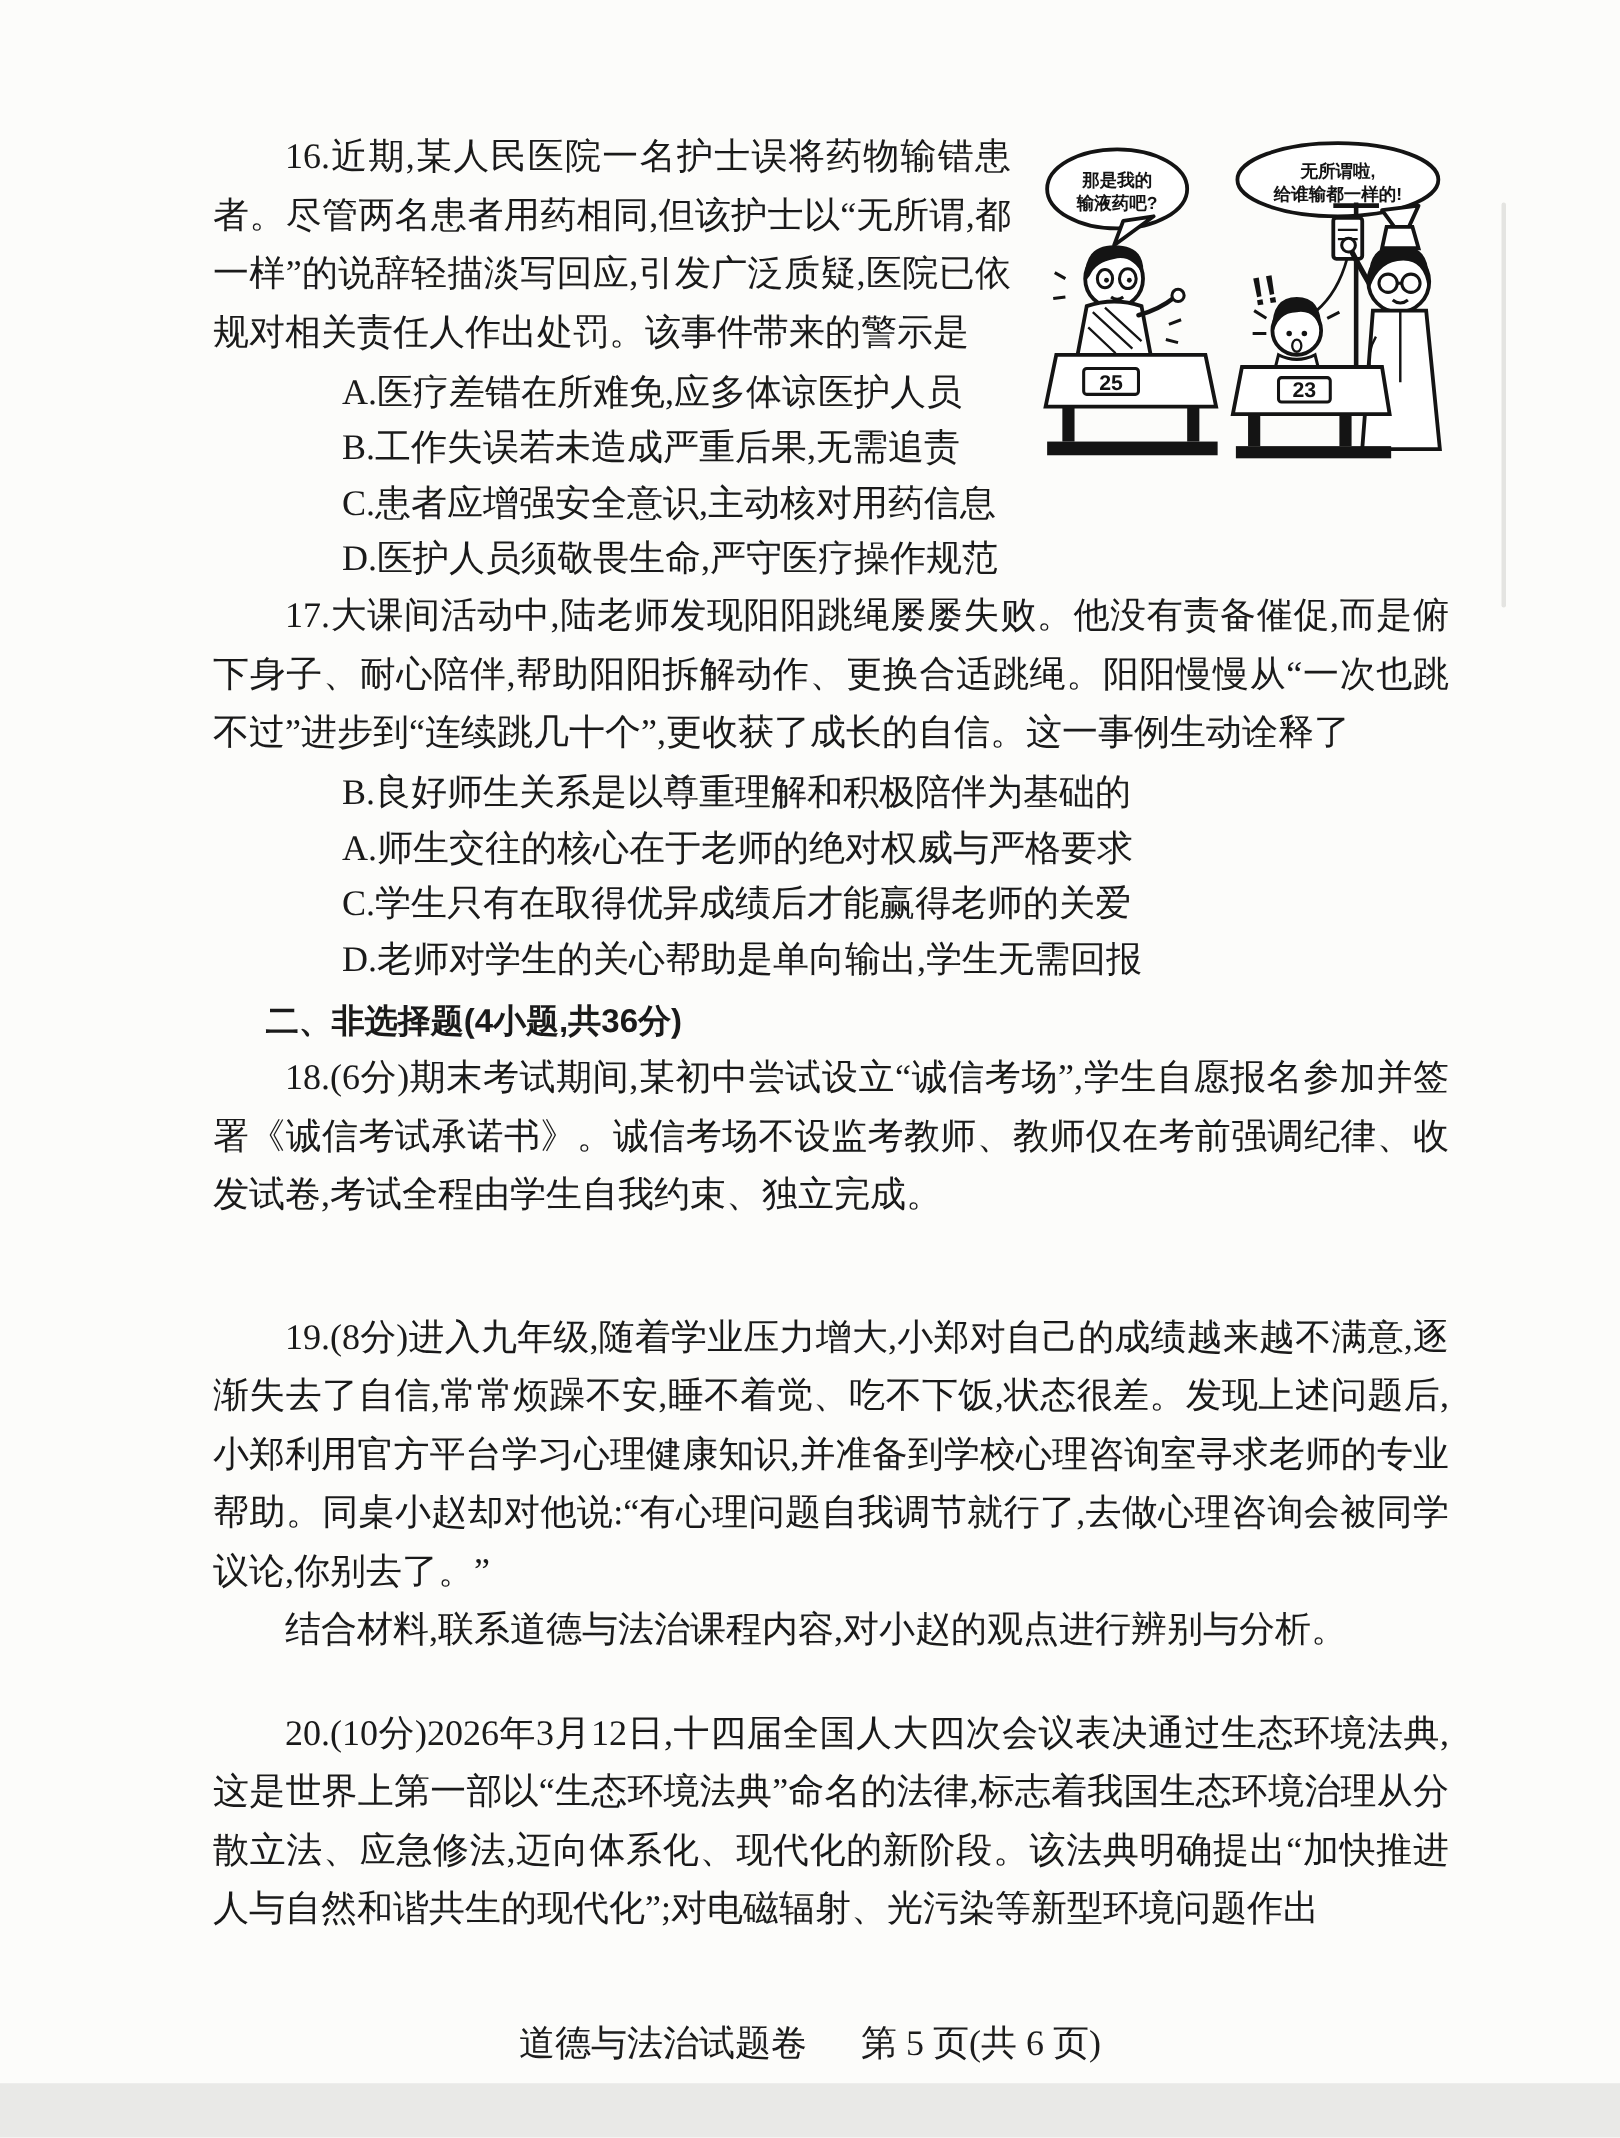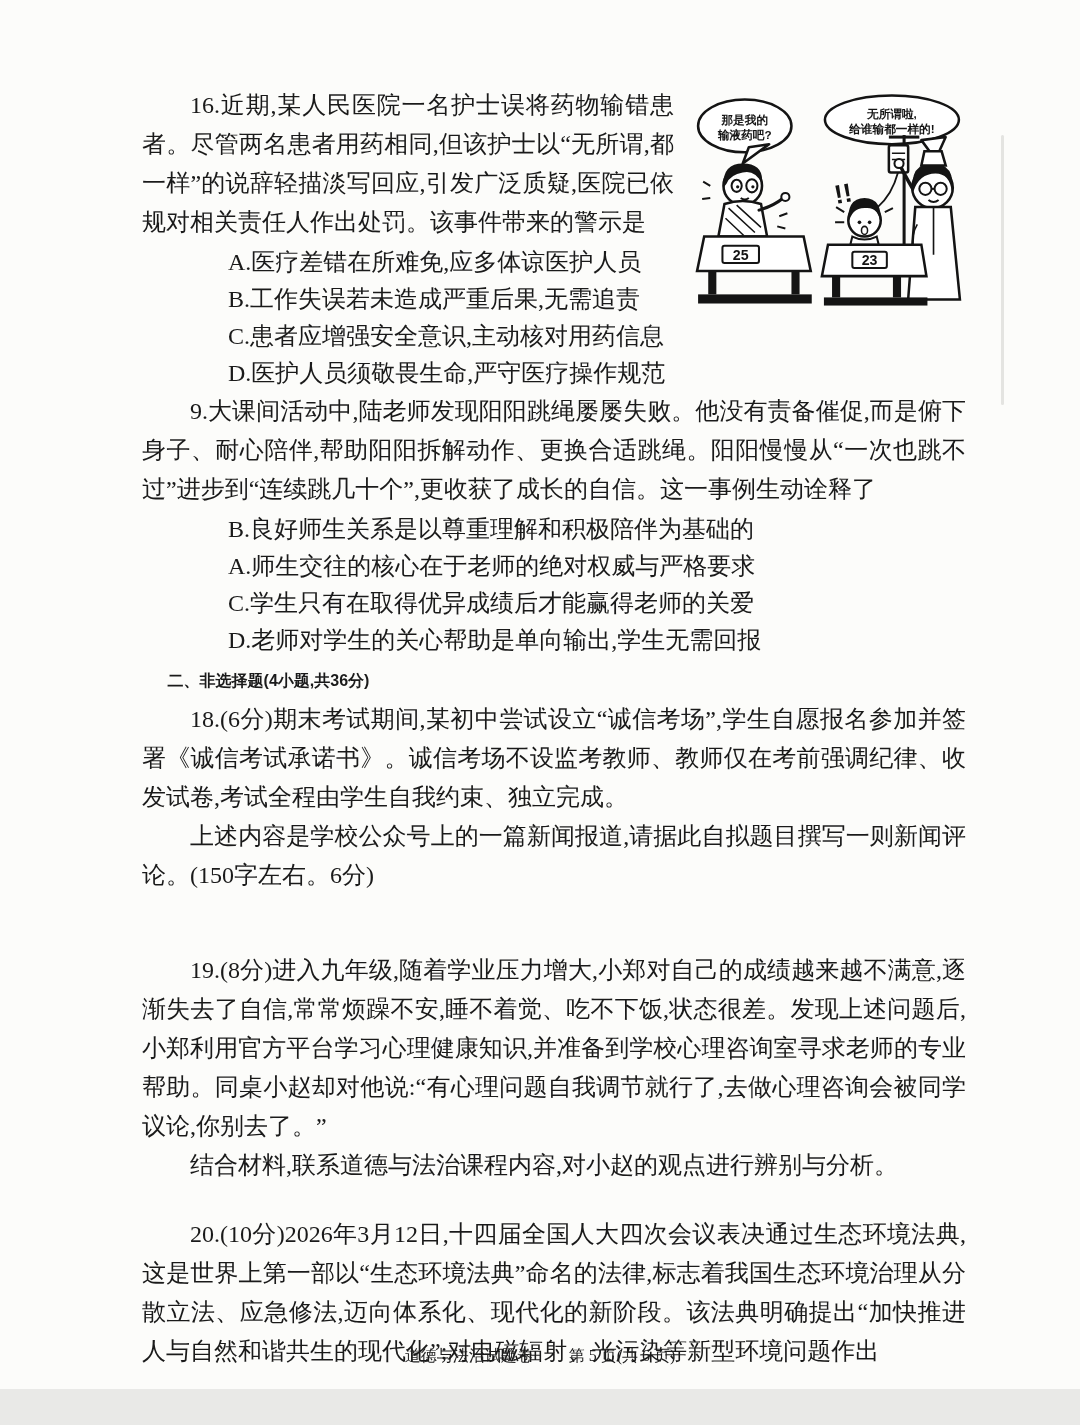--- a/index.html
+++ b/index.html
@@ -17,27 +17,27 @@
   .q16 { position:relative; }
   .q16 .stem { width:532px; }
   .options { margin-left:86px; line-height:37px; margin-top:2px; }
   .option { white-space:nowrap; }
   .cartoon-box {
     position:absolute; left:550px; top:6px; width:274px; height:216px;
   }
   .cartoon-box svg { width:100%; height:100%; display:block; }
   .section-header {
     font-weight:bold; text-indent:1.6em; margin-top:2px;
-    font-family:"Liberation Sans","DejaVu Sans",sans-serif; font-size:16px;
+    font-family:"Liberation Sans","DejaVu Sans",sans-serif; font-size:22px;
   }
   .q19 { margin-top:56px; }
   .q20 { margin-top:30px; }
   .footer {
     position:absolute; left:0; right:0; top:1346px; text-align:center;
-    font-size:16px; color:#1c1c1c;
+    font-size:24px; color:#1c1c1c;
   }
   .footer .gap { display:inline-block; width:36px; }
   .scan-streak {
     position:absolute; left:1001px; top:135px; width:3px; height:270px;
     background:#cfcfcc; opacity:.55; border-radius:2px;
   }
   svg text { font-family:"Liberation Sans","DejaVu Sans",sans-serif; fill:#141414; }
   .bubble-text { font-size:11.5px; font-weight:bold; }
   .bed-number { font-size:14px; font-weight:bold; }
   .alarm { font-size:26px; font-weight:bold; }
@@ -140,34 +140,33 @@
       <p class="stem indent">16.近期,某人民医院一名护士误将药物输错患者。尽管两名患者用药相同,但该护士以“无所谓,都一样”的说辞轻描淡写回应,引发广泛质疑,医院已依规对相关责任人作出处罚。该事件带来的警示是</p>
       <div class="options">
         <div class="option">A.医疗差错在所难免,应多体谅医护人员</div>
         <div class="option">B.工作失误若未造成严重后果,无需追责</div>
         <div class="option">C.患者应增强安全意识,主动核对用药信息</div>
         <div class="option">D.医护人员须敬畏生命,严守医疗操作规范</div>
       </div>
     </section>
 
     <section>
-      <p class="indent">9.大课间活动中,陆老师发现阳阳跳绳屡屡失败。他没有责备催促,而是俯下身子、耐心陪伴,帮助阳阳拆解动作、更换合适跳绳。阳阳慢慢从“一次也跳不过”进步到“连续跳几十个”,更收获了成长的自信。这一事例生动诠释了</p>
+      <p class="indent">17.大课间活动中,陆老师发现阳阳跳绳屡屡失败。他没有责备催促,而是俯下身子、耐心陪伴,帮助阳阳拆解动作、更换合适跳绳。阳阳慢慢从“一次也跳不过”进步到“连续跳几十个”,更收获了成长的自信。这一事例生动诠释了</p>
       <div class="options">
         <div class="option">B.良好师生关系是以尊重理解和积极陪伴为基础的</div>
         <div class="option">A.师生交往的核心在于老师的绝对权威与严格要求</div>
         <div class="option">C.学生只有在取得优异成绩后才能赢得老师的关爱</div>
         <div class="option">D.老师对学生的关心帮助是单向输出,学生无需回报</div>
       </div>
     </section>
 
     <p class="section-header">二、非选择题(4小题,共36分)</p>
 
     <section>
       <p class="indent">18.(6分)期末考试期间,某初中尝试设立“诚信考场”,学生自愿报名参加并签署《诚信考试承诺书》。诚信考场不设监考教师、教师仅在考前强调纪律、收发试卷,考试全程由学生自我约束、独立完成。</p>
-      <p class="indent">上述内容是学校公众号上的一篇新闻报道,请据此自拟题目撰写一则新闻评论。(150字左右。6分)</p>
     </section>
 
     <section class="q19">
       <p class="indent">19.(8分)进入九年级,随着学业压力增大,小郑对自己的成绩越来越不满意,逐渐失去了自信,常常烦躁不安,睡不着觉、吃不下饭,状态很差。发现上述问题后,小郑利用官方平台学习心理健康知识,并准备到学校心理咨询室寻求老师的专业帮助。同桌小赵却对他说:“有心理问题自我调节就行了,去做心理咨询会被同学议论,你别去了。”</p>
       <p class="indent">结合材料,联系道德与法治课程内容,对小赵的观点进行辨别与分析。</p>
     </section>
 
     <section class="q20">
       <p class="indent">20.(10分)2026年3月12日,十四届全国人大四次会议表决通过生态环境法典,这是世界上第一部以“生态环境法典”命名的法律,标志着我国生态环境治理从分散立法、应急修法,迈向体系化、现代化的新阶段。该法典明确提出“加快推进人与自然和谐共生的现代化”;对电磁辐射、光污染等新型环境问题作出</p>
     </section>

